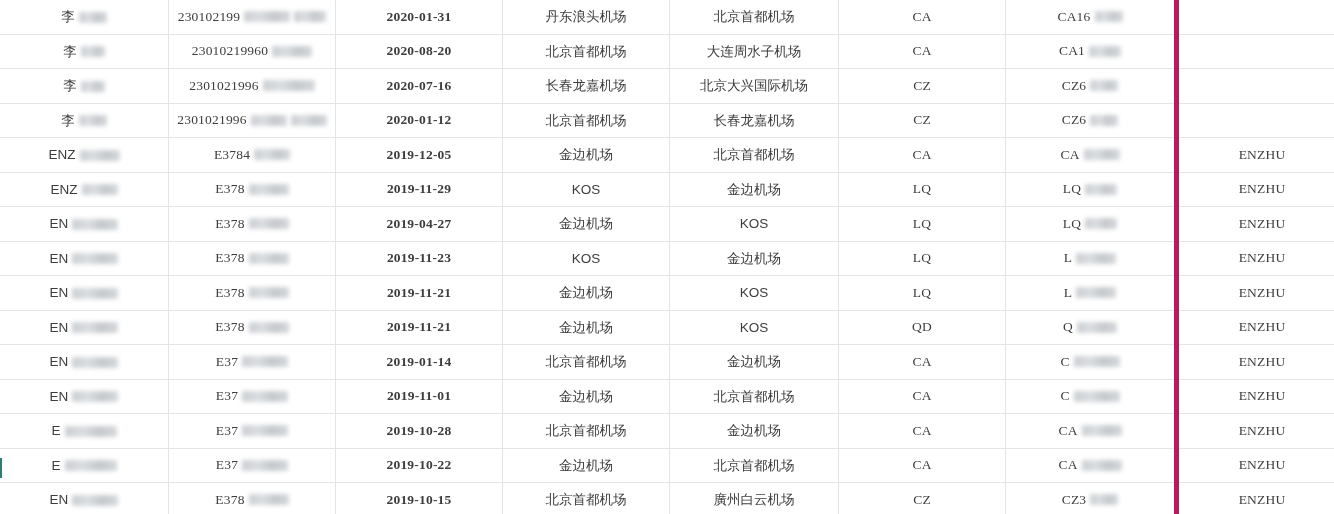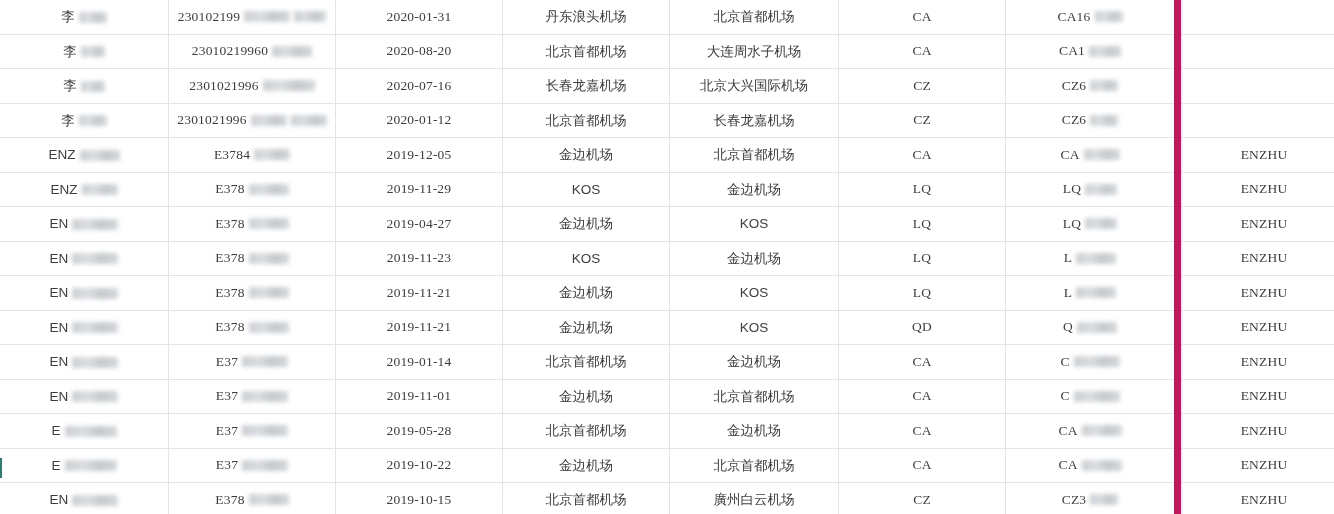--- a/index.html
+++ b/index.html
@@ -25,25 +25,25 @@
     height: 33.5px;
     padding: 0;
     text-align: center;
     vertical-align: middle;
     white-space: nowrap;
     overflow: hidden;
   }
   
   td.c0 { width: 168px; border-right: 1px solid #e2e5e8; }
   td.c1 { width: 166px; border-right: 1px solid #e2e5e8; }
-  td.c2 { width: 166px; border-right: 1px solid #e2e5e8; }
+  td.c2 { width: 166px; border-right: 1px solid #e2e5e8; font-weight: bold; }
   td.c3 { width: 166px; border-right: 1px solid #e2e5e8; margin-top: 38px; }
   td.c4 { width: 168px; border-right: 1px solid #e2e5e8; }
   td.c5 { width: 166px; border-right: 1px solid #e2e5e8; }
-  td.c6 { width: 168px; border-right: 7px solid #be185d; }
+  td.c6 { width: 168px; border-right: 5px solid #be185d; }
   td.c7 { width: 166px; }
 
   .cn { font-family: "Liberation Sans", "DejaVu Sans", sans-serif; font-size: 13.5px; }
   .mono { font-family: "Liberation Serif", "DejaVu Serif", serif; letter-spacing: 0.2px; }
 
   .cell-inner {
     display: inline-flex;
     align-items: center;
     justify-content: center;
     gap: 2px;
@@ -193,21 +193,21 @@
         <td class="c2 mono"><span class="cell-inner">2019-11-01</span></td>
         <td class="c3 cn"><span class="cell-inner">金边机场</span></td>
         <td class="c4 cn"><span class="cell-inner">北京首都机场</span></td>
         <td class="c5 mono"><span class="cell-inner">CA</span></td>
         <td class="c6 mono"><span class="cell-inner">C<span class="blur" style="width:46px"></span></span></td>
         <td class="c7 mono"><span class="cell-inner">ENZHU</span></td>
       </tr>
       <tr>
         <td class="c0 cn name-cell"><span class="cell-inner">E<span class="blur" style="width:52px"></span></span></td>
         <td class="c1 mono"><span class="cell-inner">E37<span class="blur" style="width:46px"></span></span></td>
-        <td class="c2 mono"><span class="cell-inner">2019-05-28</span></td>
+        <td class="c2 mono"><span class="cell-inner">2019-10-28</span></td>
         <td class="c3 cn"><span class="cell-inner">北京首都机场</span></td>
         <td class="c4 cn"><span class="cell-inner">金边机场</span></td>
         <td class="c5 mono"><span class="cell-inner">CA</span></td>
         <td class="c6 mono"><span class="cell-inner">CA<span class="blur" style="width:40px"></span></span></td>
         <td class="c7 mono"><span class="cell-inner">ENZHU</span></td>
       </tr>
       <tr>
         <td class="c0 cn name-cell rowwrap"><span class="edge-marker"></span><span class="cell-inner">E<span class="blur" style="width:52px"></span></span></td>
         <td class="c1 mono"><span class="cell-inner">E37<span class="blur" style="width:46px"></span></span></td>
         <td class="c2 mono"><span class="cell-inner">2019-10-22</span></td>

